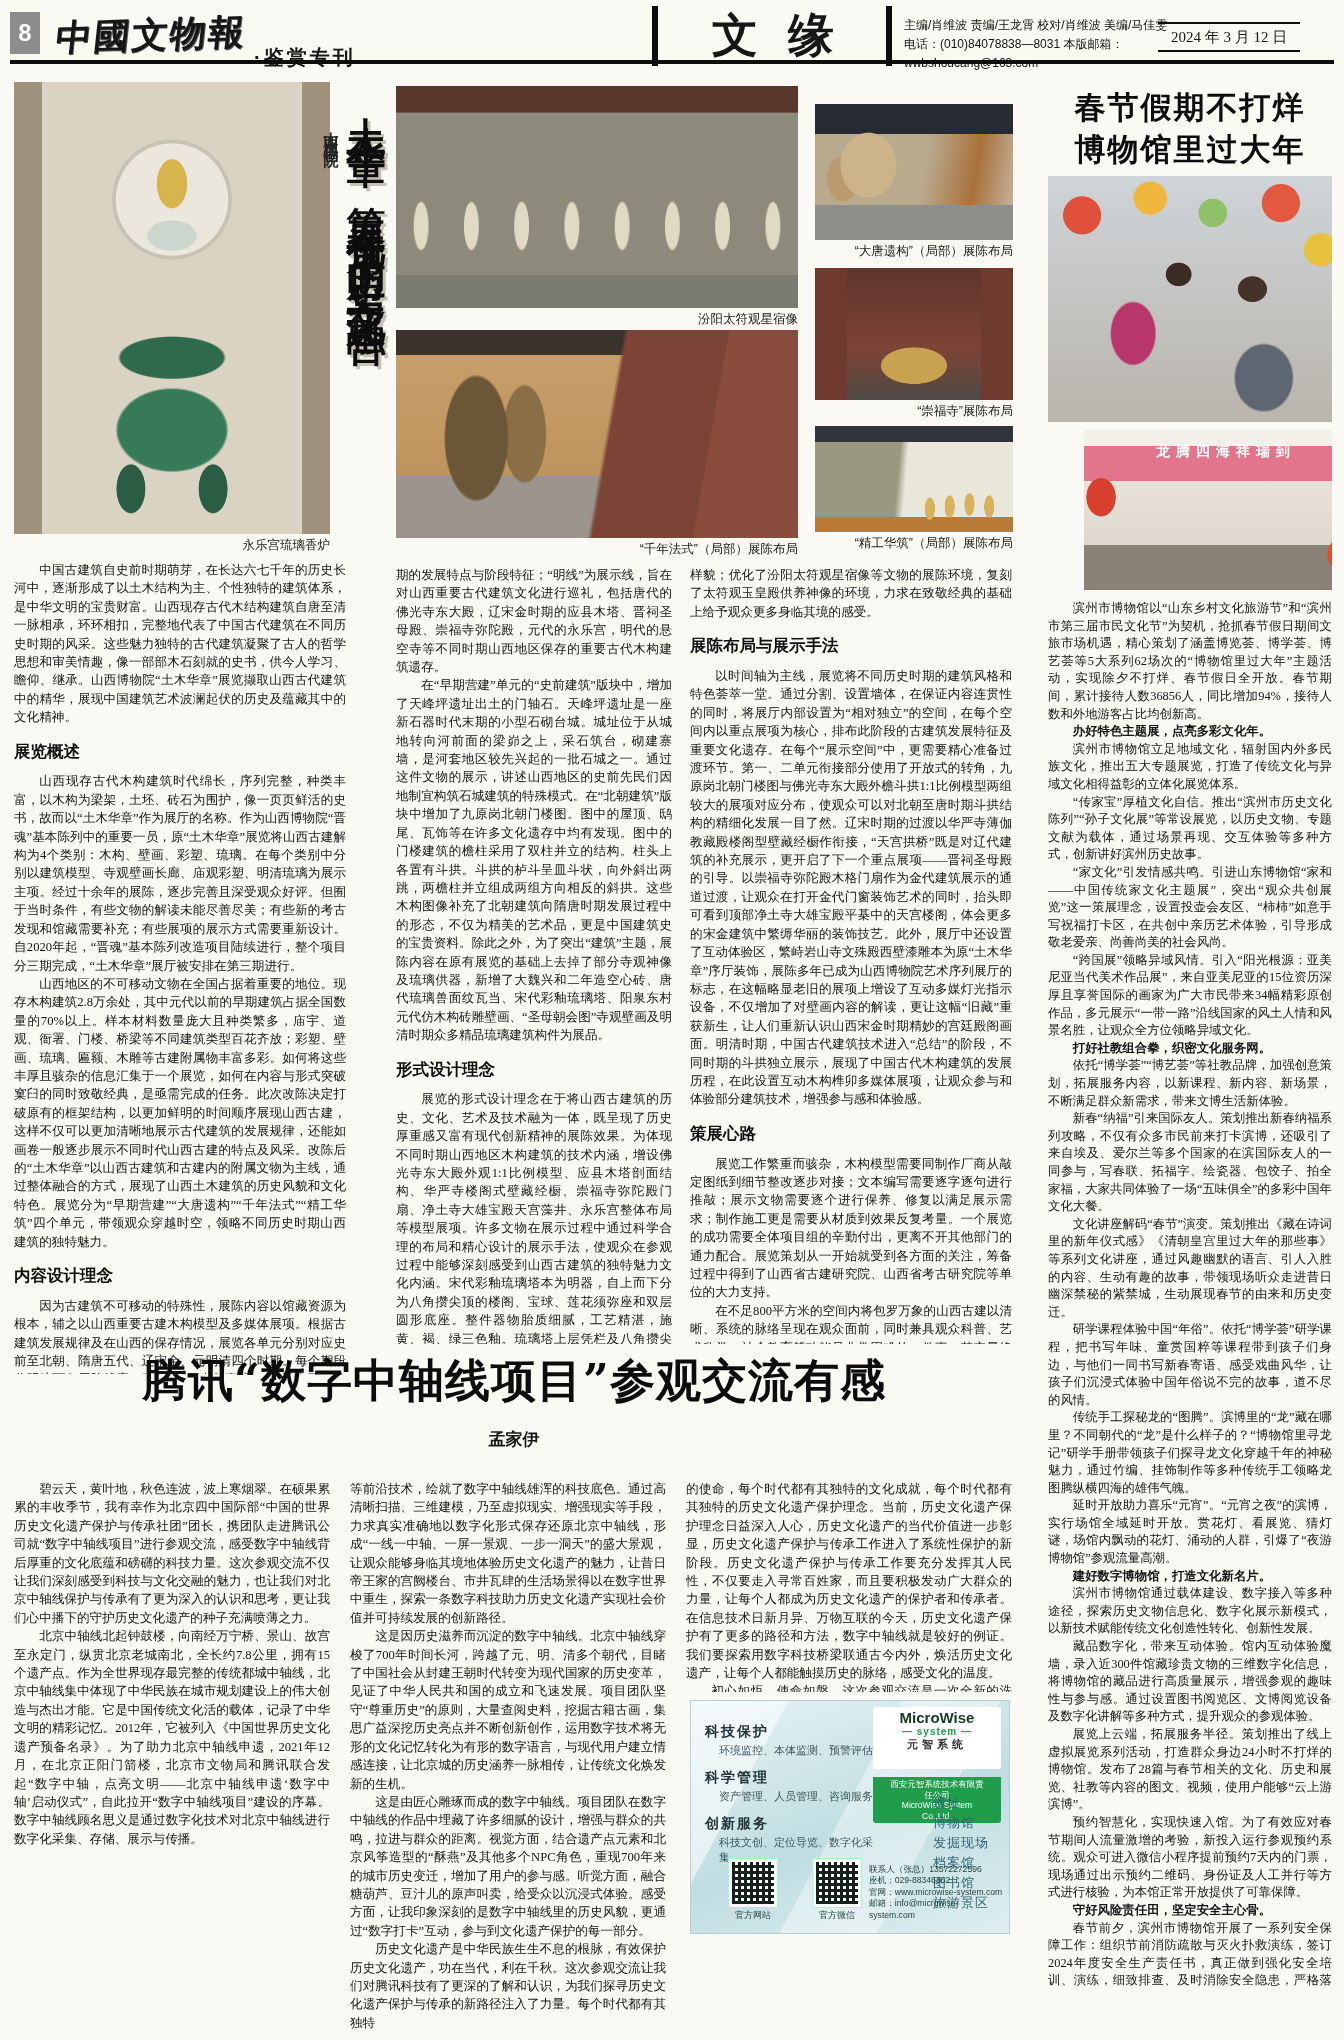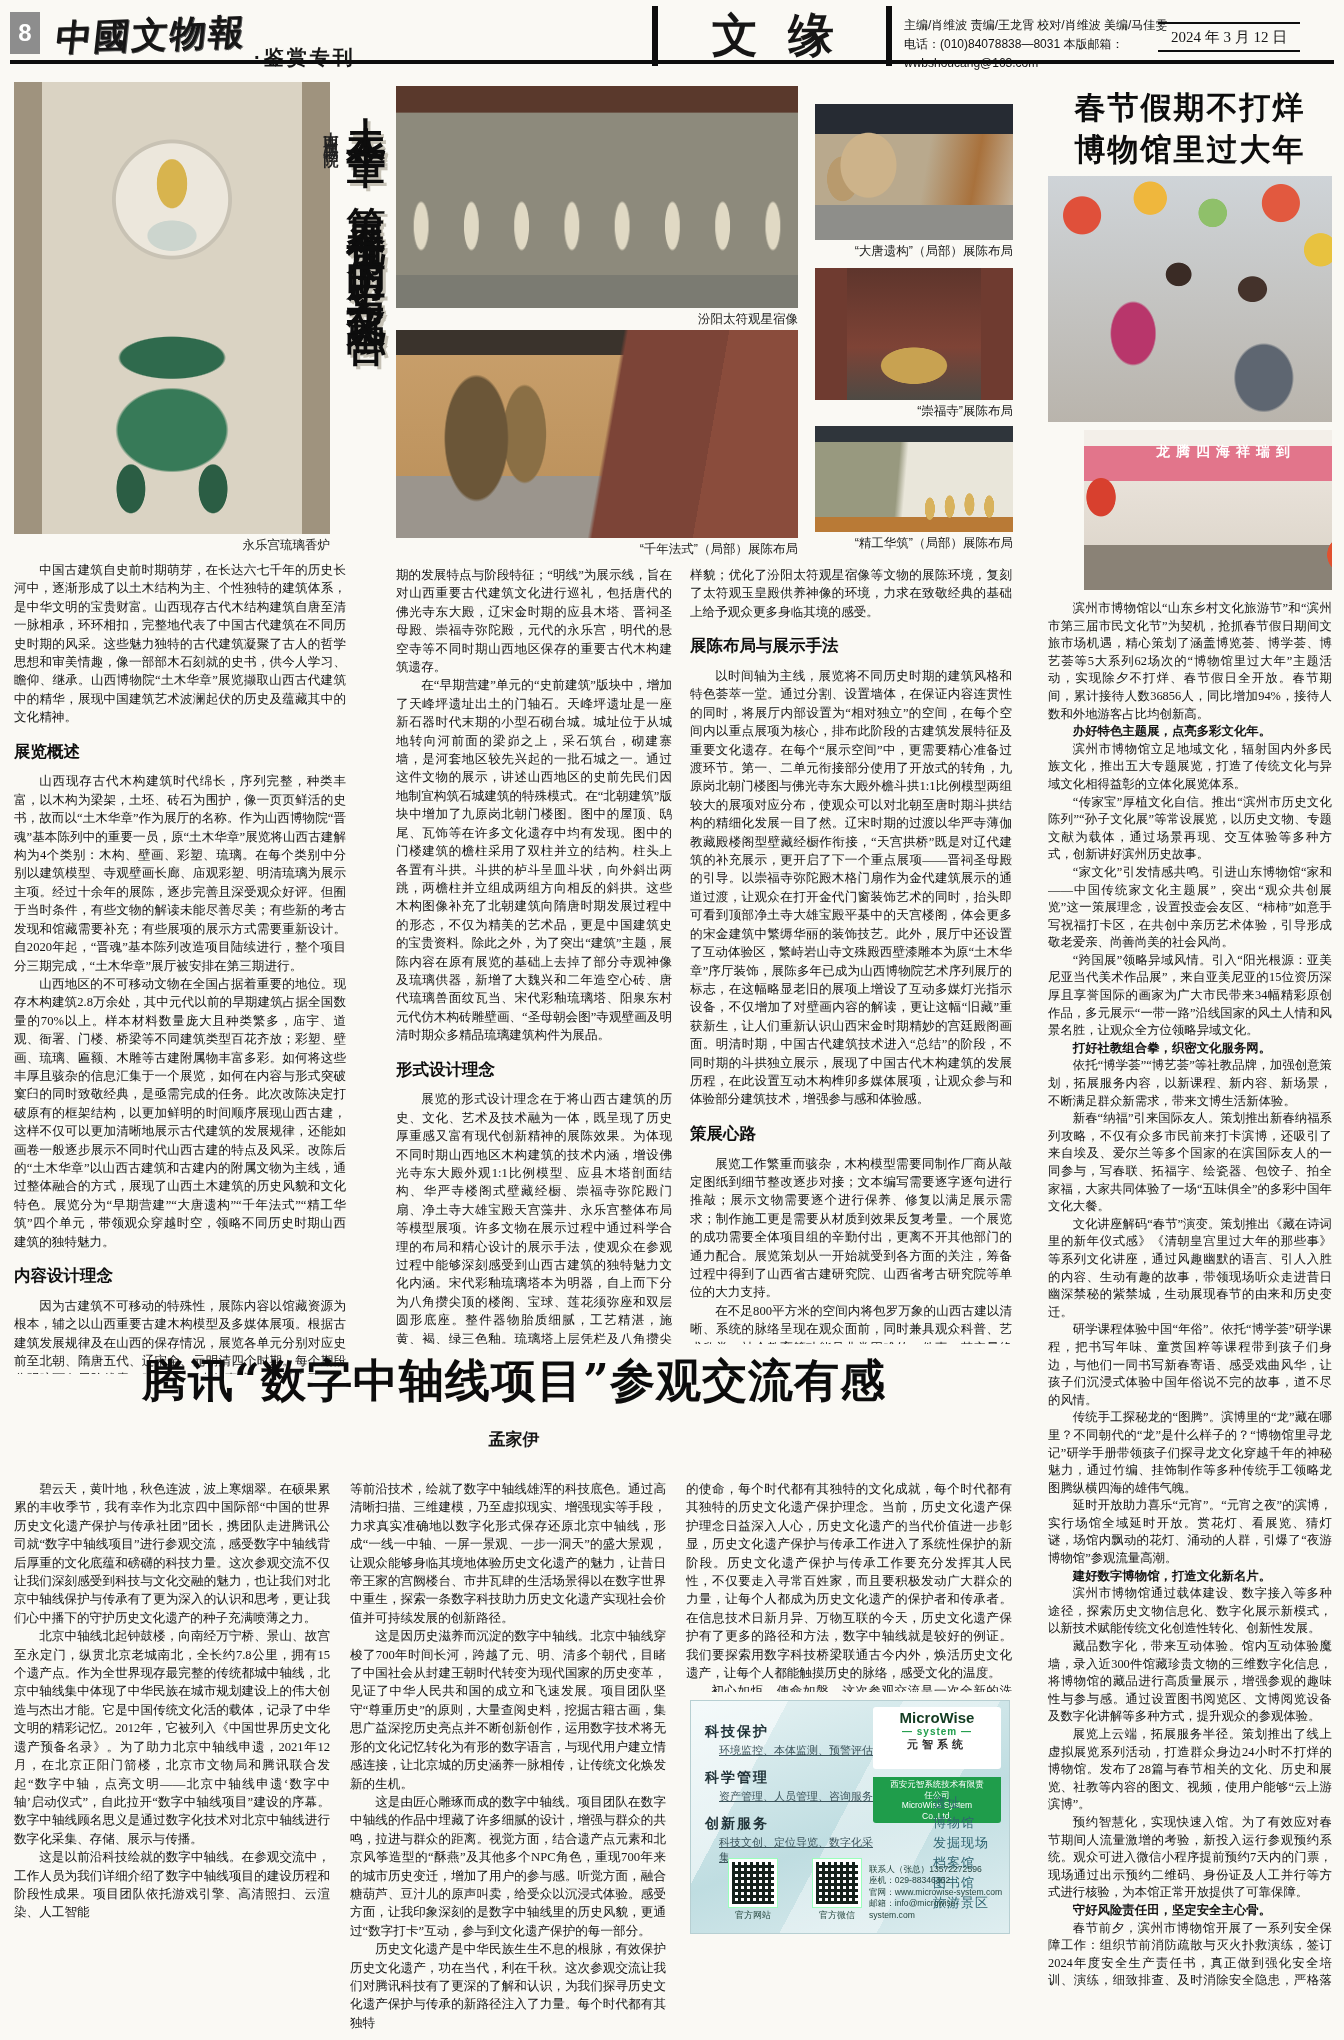--- a/index.html
+++ b/index.html
@@ -109,21 +109,21 @@
      font:700 17px/24px "Liberation Sans",sans-serif;}
   .bcol{position:absolute;width:316px;}
   
   .ad{position:absolute;left:690px;top:1700px;width:318px;height:232px;
       background:
         linear-gradient(118deg, rgba(255,255,255,.55) 0 22%, transparent 22% 48%, rgba(255,255,255,.4) 48% 70%, transparent 70%),
         linear-gradient(160deg,#e7f3f4,#bfdde1 55%,#dfeef0);
       border:1px solid #b7cfd2;font-family:"Liberation Sans",sans-serif;}
   .ad .svc{position:absolute;left:14px;top:20px;width:168px;}
   .ad .svc .t{font:700 14px/20px "Liberation Sans",sans-serif;color:#22343a;letter-spacing:2px;}
-  .ad .svc .i{font:11px/15px "Liberation Sans",sans-serif;color:#3d555c;margin:2px 0 9px 14px;text-decoration:underline;}
+  .ad .svc .i{font:11px/15px "Liberation Sans",sans-serif;color:#3d555c;margin:2px 0 9px 14px;}
   .ad .logo{position:absolute;right:8px;top:6px;width:128px;text-align:center;}
   .ad .logo .box{background:#fff;border-radius:3px;padding:3px 2px 18px;}
   .ad .logo .mw{font:800 15px/16px "Liberation Sans",sans-serif;color:#143c22;}
   .ad .logo .sys{font:700 10px/11px "Liberation Sans",sans-serif;color:#1f9d4b;letter-spacing:1px;}
   .ad .logo .cn{font:700 11px/14px "Liberation Sans",sans-serif;color:#333;letter-spacing:4px;}
   .ad .logo .band{background:#1f9d4b;color:#fff;font:8.5px/10.5px "Liberation Sans",sans-serif;
                   border-radius:0 0 3px 3px;padding:2px 17px;margin-top:8px;}
   .ad .venues{position:absolute;right:20px;top:92px;font:13px/20px "Liberation Sans",sans-serif;
               color:#2f6470;letter-spacing:1px;}
   .ad .qrs{position:absolute;left:38px;bottom:12px;display:flex;gap:36px;}
@@ -239,21 +239,20 @@
         <p class="sub">守好风险责任田，坚定安全主心骨。</p>
         <p>春节前夕，滨州市博物馆开展了一系列安全保障工作：组织节前消防疏散与灭火扑救演练，签订2024年度安全生产责任书，真正做到强化安全培训、演练，细致排查、及时消除安全隐患，严格落实安全责任，严肃安全工作纪律。</p>
       </div>
   </div>
 
   <div class="bottom-title">腾讯“数字中轴线项目”参观交流有感</div>
   <div class="bottom-author">孟家伊</div>
   <div class="bcol body-text clip" style="left:14px;top:1480px;height:552px;">
       <p>碧云天，黄叶地，秋色连波，波上寒烟翠。在硕果累累的丰收季节，我有幸作为北京四中国际部“中国的世界历史文化遗产保护与传承社团”团长，携团队走进腾讯公司就“数字中轴线项目”进行参观交流，感受数字中轴线背后厚重的文化底蕴和磅礴的科技力量。这次参观交流不仅让我们深刻感受到科技与文化交融的魅力，也让我们对北京中轴线保护与传承有了更为深入的认识和思考，更让我们心中播下的守护历史文化遗产的种子充满喷薄之力。</p>
       <p>北京中轴线北起钟鼓楼，向南经万宁桥、景山、故宫至永定门，纵贯北京老城南北，全长约7.8公里，拥有15个遗产点。作为全世界现存最完整的传统都城中轴线，北京中轴线集中体现了中华民族在城市规划建设上的伟大创造与杰出才能。它是中国传统文化活的载体，记录了中华文明的精彩记忆。2012年，它被列入《中国世界历史文化遗产预备名录》。为了助力北京中轴线申遗，2021年12月，在北京正阳门箭楼，北京市文物局和腾讯联合发起“数字中轴，点亮文明——北京中轴线申遗‘数字中轴’启动仪式”，自此拉开“数字中轴线项目”建设的序幕。数字中轴线顾名思义是通过数字化技术对北京中轴线进行数字化采集、存储、展示与传播。</p>
-      <p>这是以前沿科技绘就的数字中轴线。在参观交流中，工作人员为我们详细介绍了数字中轴线项目的建设历程和阶段性成果。项目团队依托游戏引擎、高清照扫、云渲染、人工智能</p>
     </div>
   <div class="bcol body-text clip" style="left:350px;top:1480px;height:552px;">
       <p class="cont">等前沿技术，绘就了数字中轴线雄浑的科技底色。通过高清晰扫描、三维建模，乃至虚拟现实、增强现实等手段，力求真实准确地以数字化形式保存还原北京中轴线，形成“一线一中轴、一屏一景观、一步一洞天”的盛大景观，让观众能够身临其境地体验历史文化遗产的魅力，让昔日帝王家的宫阙楼台、市井瓦肆的生活场景得以在数字世界中重生，探索一条数字科技助力历史文化遗产实现社会价值并可持续发展的创新路径。</p>
       <p>这是因历史滋养而沉淀的数字中轴线。北京中轴线穿梭了700年时间长河，跨越了元、明、清多个朝代，目睹了中国社会从封建王朝时代转变为现代国家的历史变革，见证了中华人民共和国的成立和飞速发展。项目团队坚守“尊重历史”的原则，大量查阅史料，挖掘古籍古画，集思广益深挖历史亮点并不断创新创作，运用数字技术将无形的文化记忆转化为有形的数字语言，与现代用户建立情感连接，让北京城的历史涵养一脉相传，让传统文化焕发新的生机。</p>
       <p>这是由匠心雕琢而成的数字中轴线。项目团队在数字中轴线的作品中埋藏了许多细腻的设计，增强与群众的共鸣，拉进与群众的距离。视觉方面，结合遗产点元素和北京风筝造型的“酥燕”及其他多个NPC角色，重现700年来的城市历史变迁，增加了用户的参与感。听觉方面，融合糖葫芦、豆汁儿的原声叫卖，给受众以沉浸式体验。感受方面，让我印象深刻的是数字中轴线里的历史风貌，更通过“数字打卡”互动，参与到文化遗产保护的每一部分。</p>
       <p>历史文化遗产是中华民族生生不息的根脉，有效保护历史文化遗产，功在当代，利在千秋。这次参观交流让我们对腾讯科技有了更深的了解和认识，为我们探寻历史文化遗产保护与传承的新路径注入了力量。每个时代都有其独特</p>
     </div>
   <div class="bcol body-text clip" style="left:686px;top:1480px;width:326px;height:212px;">
       <p class="cont">的使命，每个时代都有其独特的文化成就，每个时代都有其独特的历史文化遗产保护理念。当前，历史文化遗产保护理念日益深入人心，历史文化遗产的当代价值进一步彰显，历史文化遗产保护与传承工作进入了系统性保护的新阶段。历史文化遗产保护与传承工作要充分发挥其人民性，不仅要走入寻常百姓家，而且要积极发动广大群众的力量，让每个人都成为历史文化遗产的保护者和传承者。在信息技术日新月异、万物互联的今天，历史文化遗产保护有了更多的路径和方法，数字中轴线就是较好的例证。我们要探索用数字科技桥梁联通古今内外，焕活历史文化遗产，让每个人都能触摸历史的脉络，感受文化的温度。</p>
       <p>初心如炬，使命如磐，这次参观交流是一次全新的洗礼，站在新的起点，我们看见了一道道微光接续奋斗，还有与光同行的自己。微光成炬、星河璀璨，终将汇聚成历史文化遗产保护和传承的磅礴力量。</p>

